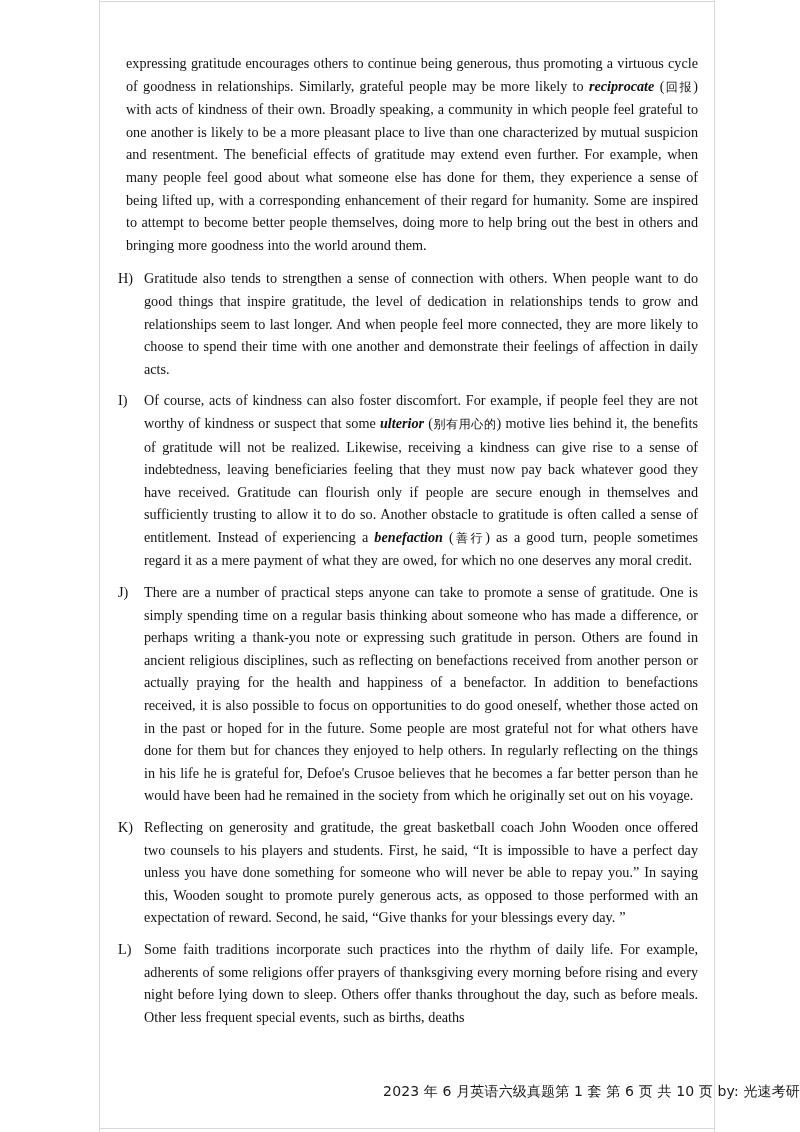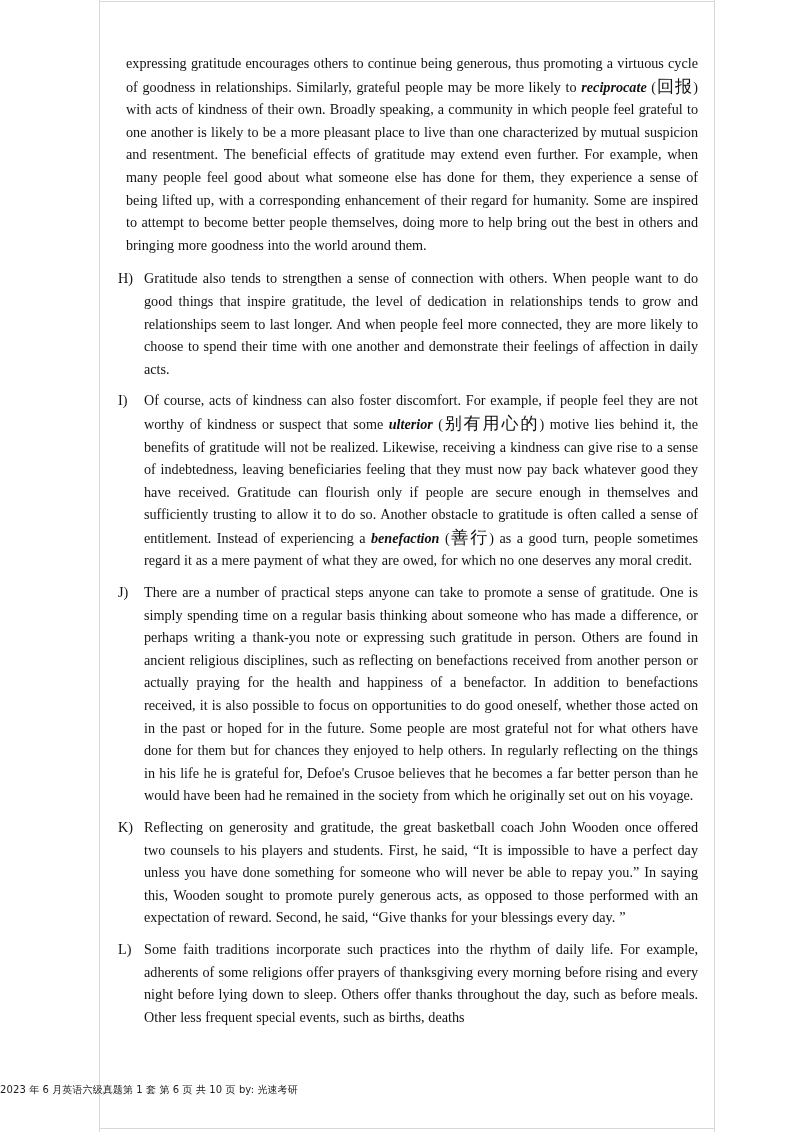--- a/index.html
+++ b/index.html
@@ -63,37 +63,37 @@
   
   .para.continuation {
     margin-bottom: 11px;
   }
   .para.continuation .para-body { padding-left: 8px; }
 
   .para-body:last-line { text-align: left; }
 
   .gloss {
     font-family: "DejaVu Sans", sans-serif;
-    font-size: 17px;
+    font-size: 12px;
     letter-spacing: 0.02em;
   }
   em.term {
     font-style: italic;
     font-weight: bold;
   }
 
   
   .page-footer {
     position: absolute;
     left: 0;
     top: 1083px;
     width: 800px;
-    text-align: left;
+    text-align: right;
     font-family: "DejaVu Sans", sans-serif;
-    font-size: 10px;
+    font-size: 14px;
     color: #1a1a1a;
     letter-spacing: 0.01em;
   }
 </style>
 </head>
 <body>
 
 <div class="page-rule-left"></div>
 <div class="page-rule-right"></div>
 <div class="page-rule-top"></div>

